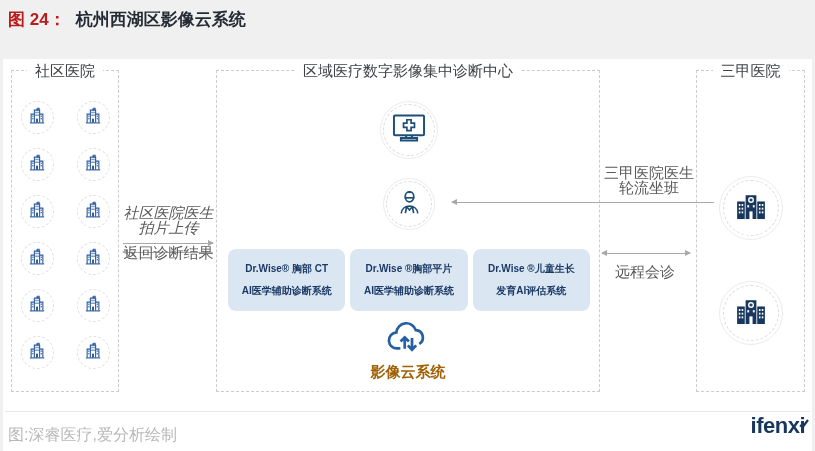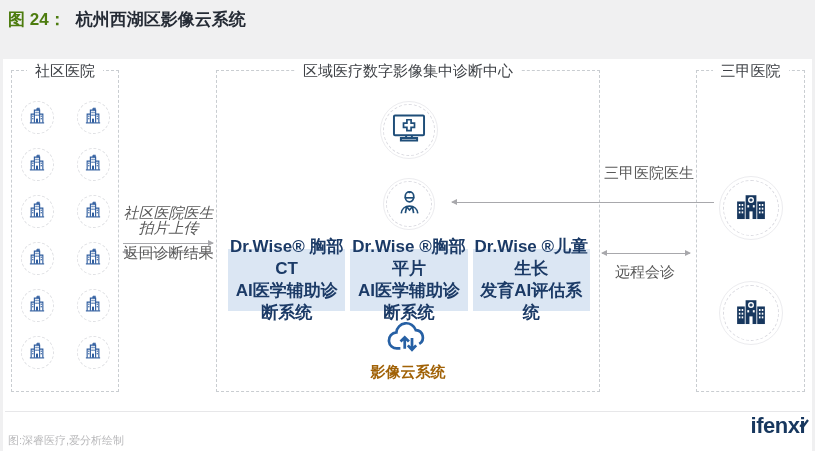--- a/index.html
+++ b/index.html
@@ -5,21 +5,21 @@
   * { margin:0; padding:0; box-sizing:border-box; }
   html,body { width:815px; height:451px; }
   body {
     position:relative;
     background:#f0f0f1;
     font-family:"Liberation Sans","DejaVu Sans",sans-serif;
     overflow:hidden;
   }
   
   .fig-title { position:absolute; left:8px; top:8px; font-size:17px; font-weight:700; white-space:nowrap; }
-  .fig-title .lbl { color:#4d7c0f; margin-right:10px;margin-top:16px; }
+  .fig-title .lbl { color:#b91c1c; margin-right:10px;margin-top:16px; }
   .fig-title .ttl { color:#252b35; }
 
   
   .panel { position:absolute; left:3px; top:59px; width:809px; height:422px; background:#ffffff; }
 
   
   .dashed-box { position:absolute; border:1px dashed #c9cdd1; background:#fff; }
   .box-community { left:8px;  top:11px; width:108px; height:322px; }
   .box-center    { left:213px; top:11px; width:384px; height:322px; }
   .box-tertiary  { left:693px; top:11px; width:109px; height:322px; }
@@ -45,21 +45,21 @@
   .icon-circle { position:absolute; border-radius:50%; border:1px solid #ececef;
     display:flex; align-items:center; justify-content:center; color:#1f4e79; }
   .icon-circle::before { content:""; position:absolute; inset:2px; border:1px dashed #dadae0; border-radius:50%; }
   .monitor-circle { left:163px; top:30px;  width:58px; height:58px; }
   .doctor-circle  { left:166px; top:107px; width:52px; height:52px; }
 
   .product-list { position:absolute; left:11px; right:9px; top:178px; height:62px; display:flex; gap:5px; }
   .product-card {
     flex:1; background:#dbe6f3; color:#1b3a66;
     display:flex; flex-direction:column; justify-content:center;
-    text-align:center; font-size:17px; font-weight:600; line-height:22px;
+    text-align:center; font-size:10px; font-weight:600; line-height:22px;border-radius:8px;
   }
 
   .cloud-icon { position:absolute; left:167px; top:244px; color:#2660a4; }
   .cloud-label { position:absolute; left:0; right:0; top:292px; text-align:center;
     font-size:15px; font-weight:700; color:#a16207; }
 
   
   .tertiary-list { position:absolute; left:0; right:0; top:105px;
     display:flex; flex-direction:column; align-items:center; gap:41px; }
   .t-circle {
@@ -85,21 +85,21 @@
     content:""; position:absolute; left:-1px; top:-4px; width:0; height:0;
     border:3.5px solid transparent; border-left:0; border-right:6px solid #a8a8ac;
   }
   .arw-upload  { left:120px; top:184px; width:90px; }
   .arw-return  { left:120px; top:193px; width:90px; }
   .arw-rotation{ left:449px; top:143px; width:262px; }
   .arw-remote  { left:599px; top:194px; width:88px; }
 
   
   .footer-divider { position:absolute; left:2px; right:2px; top:352px; border-top:1px solid #e7e7e9; }
-  .source-caption { position:absolute; left:5px; top:366px; font-size:11px; color:#b9b9bb;margin-top:8px; }
+  .source-caption { position:absolute; left:5px; top:366px; font-size:16px; color:#b9b9bb; }
   .brand-logo { position:absolute; right:7px; top:354px; font-size:22px; font-weight:800;
     color:#17375e; letter-spacing:-0.5px; }
   .logo-accent { position:absolute; right:-4px; top:-5px; }
 </style>
 </head>
 <body>
 
 <div class="fig-title">
   <span class="lbl">图 24：</span><span class="ttl">杭州西湖区影像云系统</span>
 </div>
@@ -512,20 +512,21 @@
   <div class="conn-label lbl-upload">
     <div>社区医院医生</div>
     <div>拍片上传</div>
   </div>
   <div class="arrow head-right arw-upload"></div>
   <div class="arrow head-left arw-return"></div>
   <div class="conn-label lbl-return">返回诊断结果</div>
 
   <div class="conn-label lbl-rotation">
     <div>三甲医院医生</div>
+    <div>轮流坐班</div>
   </div>
   <div class="arrow head-left arw-rotation"></div>
   <div class="arrow head-left head-right arw-remote"></div>
   <div class="conn-label lbl-remote">远程会诊</div>
 
   <div class="footer-divider"></div>
   <div class="source-caption">图:深睿医疗,爱分析绘制</div>
   <div class="brand-logo">
     <span>ifenxi</span>
     <span class="logo-accent">

